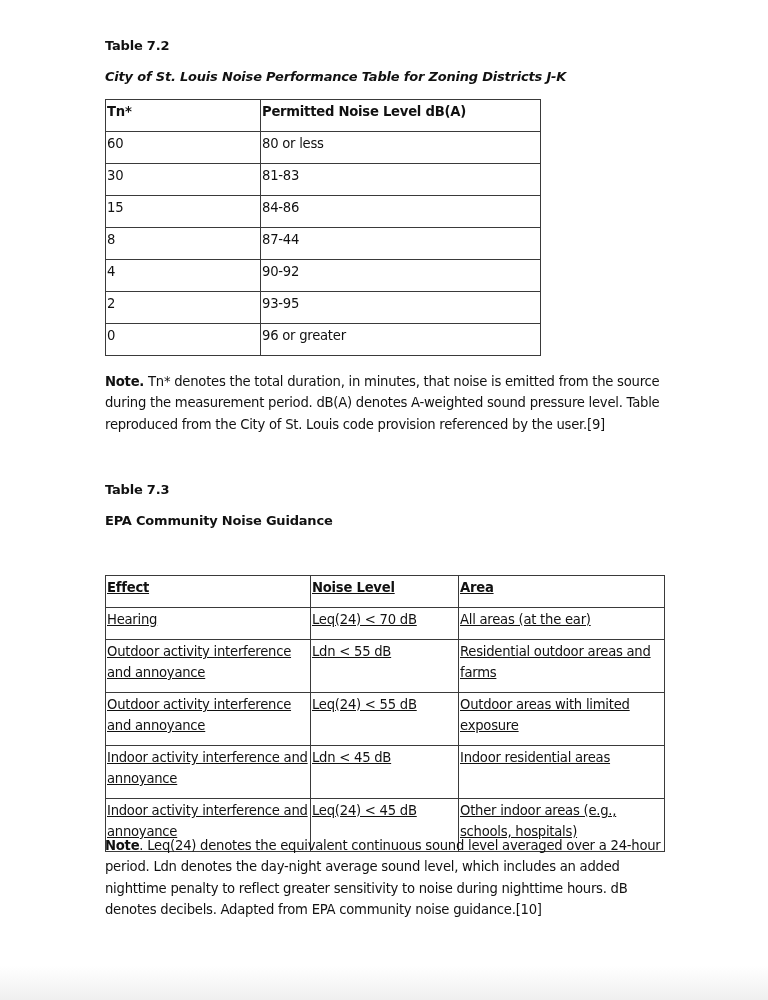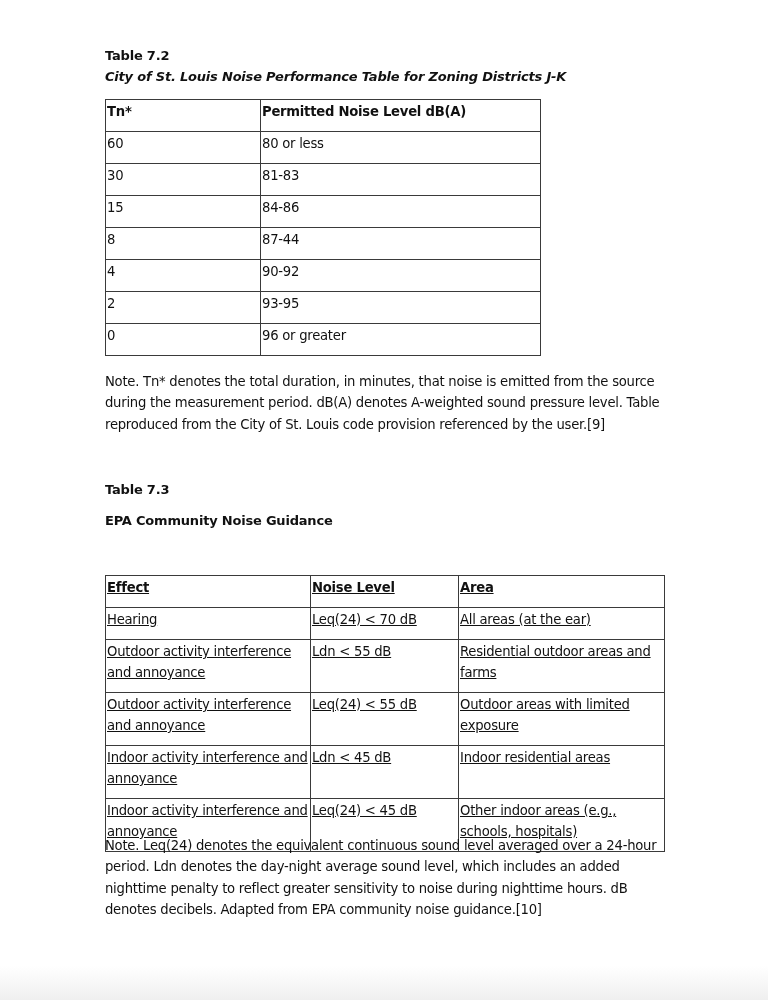--- a/index.html
+++ b/index.html
@@ -23,31 +23,31 @@
   }
   table.grid td, table.grid th {
     border: 1.5px solid #3a3a3a; vertical-align: top; text-align: left;
     padding: 1px 0 0 1px; line-height: 21px; margin-left: 27px;
   }
   table.grid th { font-weight: bold; }
   .note {
     position: absolute; left: 105px; width: 560px; font-size: 13.2px;
     line-height: 21.3px; letter-spacing: -0.25px;
   }
-  .note b { font-weight: normal; }
+  .note b { font-weight: bold; }
   .footer {
     position: absolute; top: 947px; left: 105px; width: 560px;
     font-size: 10.2px; letter-spacing: -0.25px; white-space: nowrap; margin-top: 44px;
   }
   .footer .pageno { position: absolute; left: 526px; padding-left: 12px; }
 </style>
 </head>
 <body>
 
-<div class="label" style="top:48px;">Table 7.2</div>
+<div class="label" style="top:38px;">Table 7.2</div>
 <div class="label" style="top:69px;font-style:italic;">City of St. Louis Noise Performance Table for Zoning Districts J-K</div>
 
 <table class="grid" style="left:105px; top:99px; width:435px;">
   <colgroup>
       <col style="width:155px">
       <col style="width:280px">
     </colgroup>
   <tbody>
       <tr style="height:32px;">
     <th>Tn*</th>

